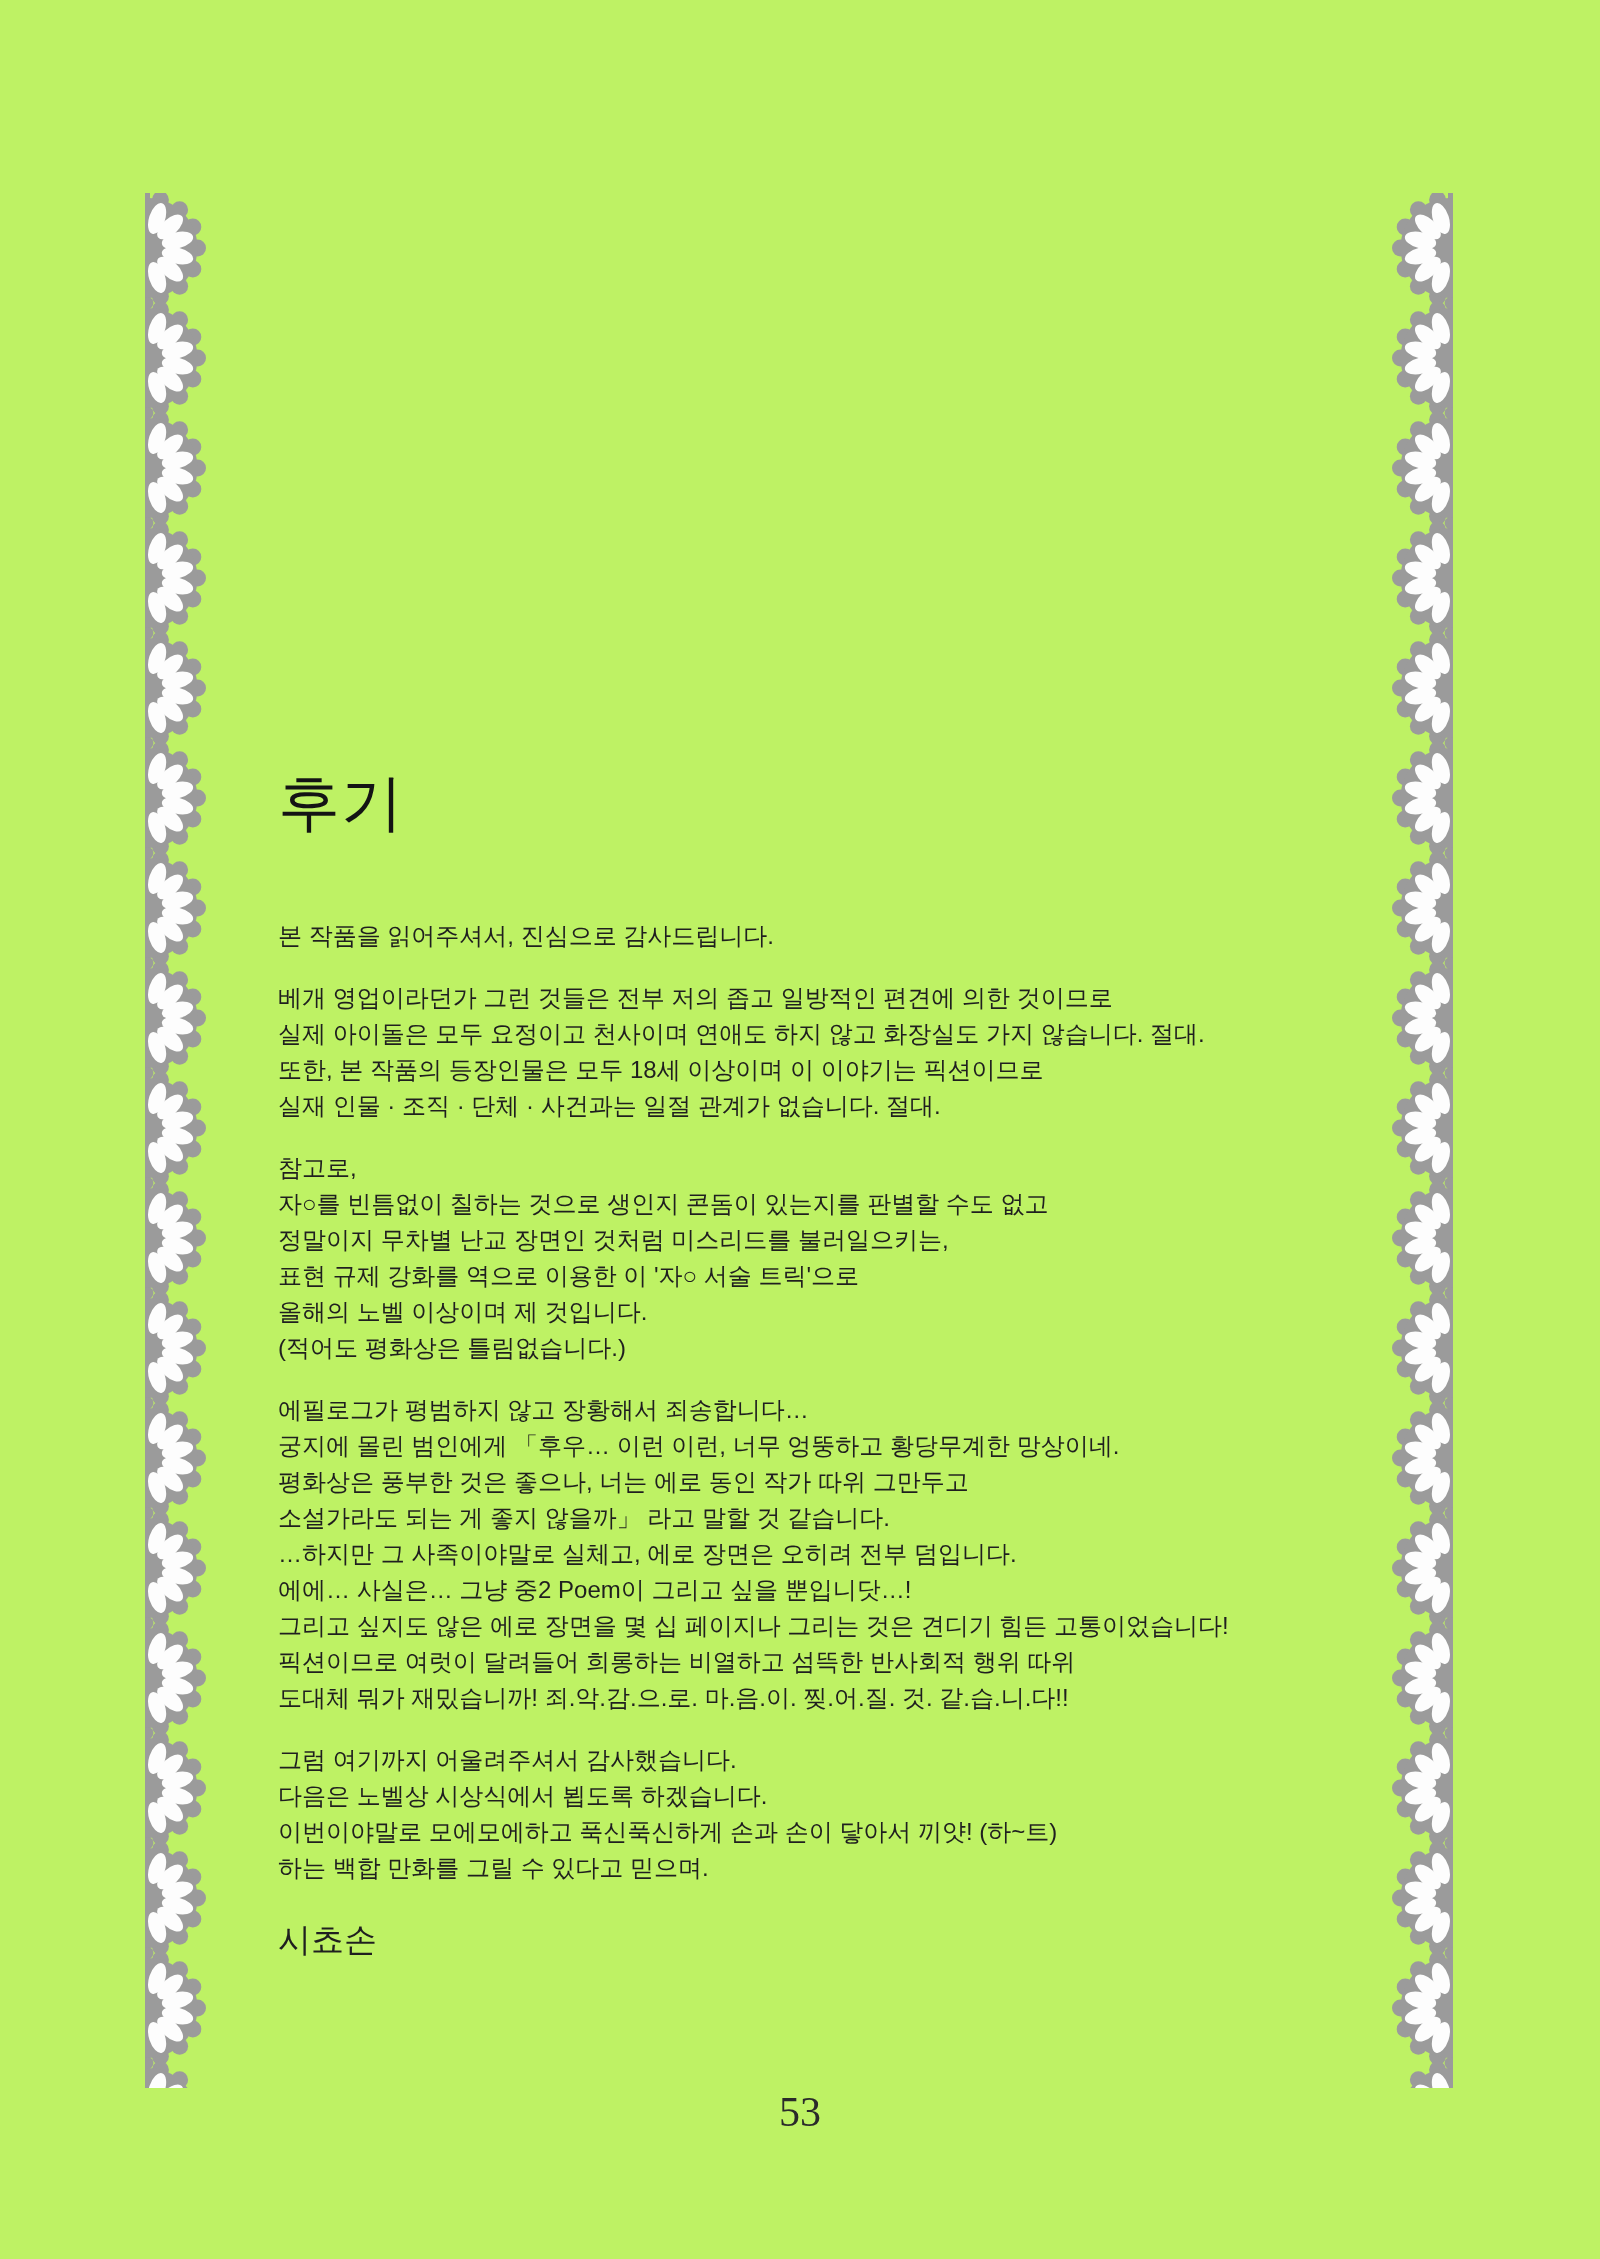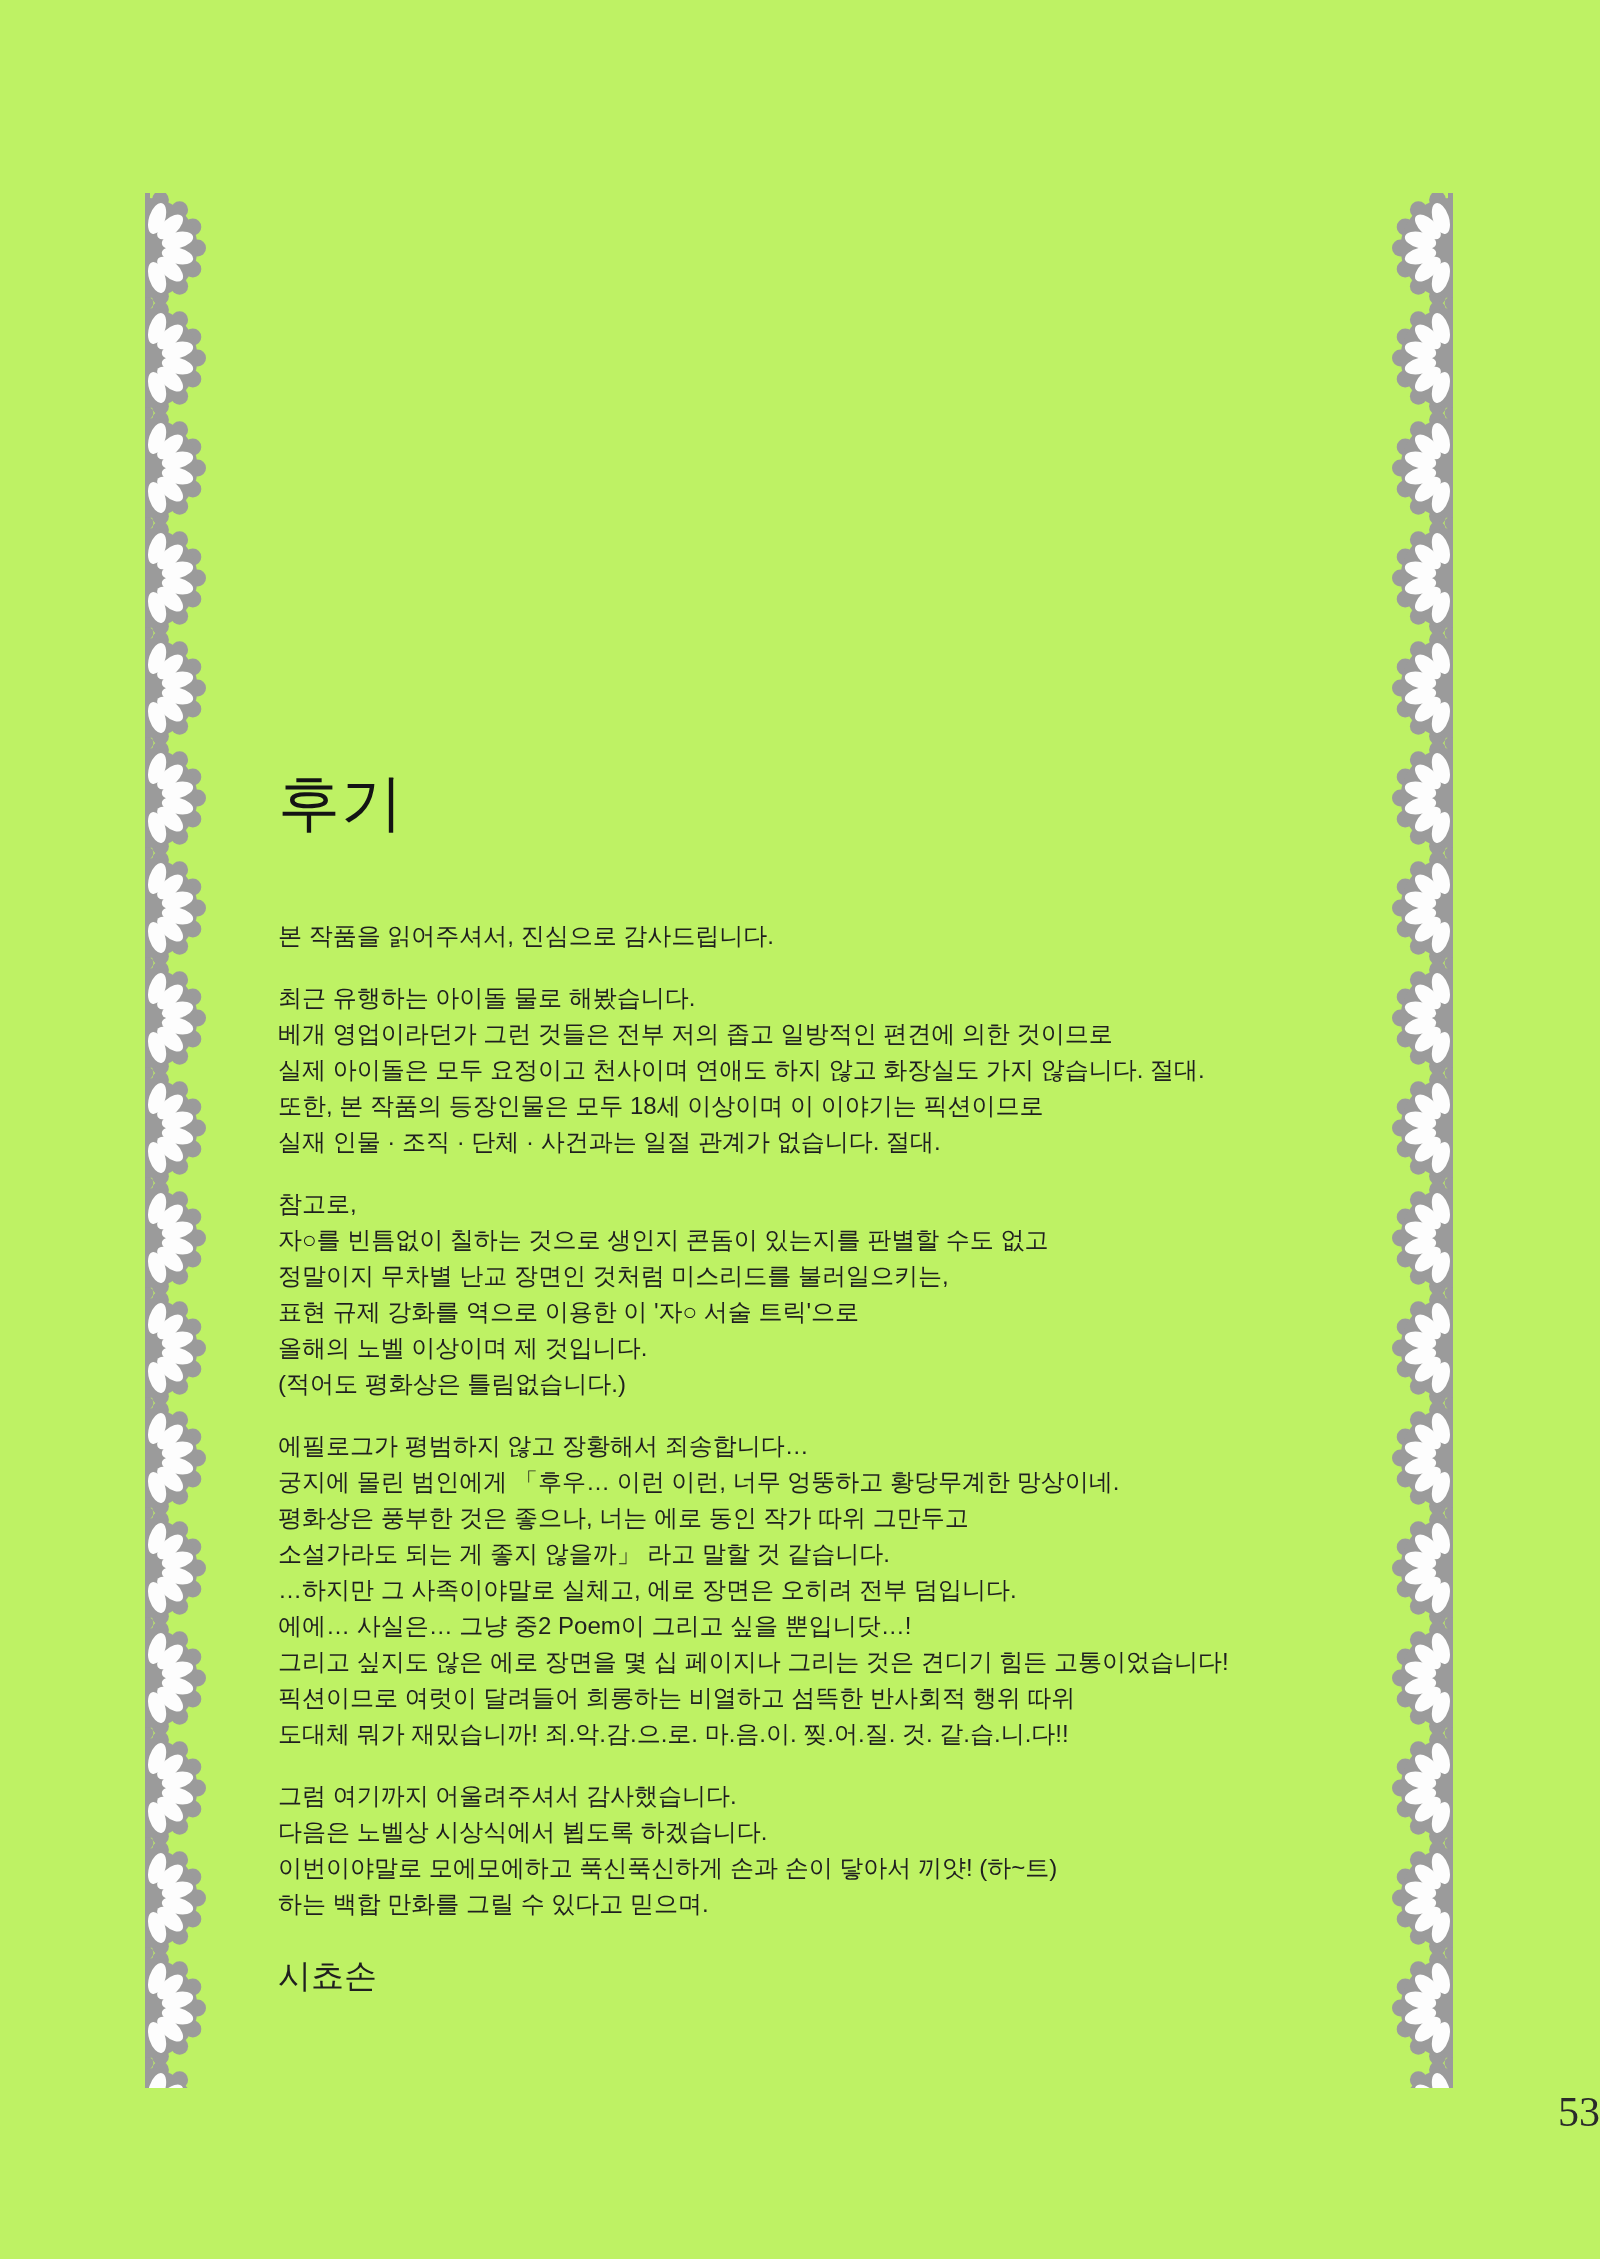--- a/index.html
+++ b/index.html
@@ -20,21 +20,21 @@
     margin:0 0 80px 0; color:#141414; letter-spacing:1px;
   }
   .paragraph { margin:0 0 26px 0; }
   .line { font-size:24px; line-height:36px; white-space:nowrap; }
   .signature {
     margin-top:36px; font-size:33px; line-height:36px;
     padding-right:153px;
   }
   .page-number {
     position:absolute; left:0; right:0; top:2088px;
-    text-align:right; font-size:42px; color:#2a2a2a;
+    text-align:center; font-size:42px; color:#2a2a2a;
     font-family:"Liberation Serif","DejaVu Serif",serif;
   }
 </style>
 </head>
 <body>
 
 <div class="page">
 
   <svg class="lace lace-left" width="70" height="1895" viewBox="0 0 70 1895">
     <defs>
@@ -827,21 +827,20 @@
       </g>
   </svg>
 
   <main class="content">
     <h1 class="title">후기</h1>
     <div id="paragraphs">
         <div class="paragraph">
           <div class="line">본 작품을 읽어주셔서, 진심으로 감사드립니다.</div>
         </div>
         <div class="paragraph">
-          <div class="line">최근 유행하는 아이돌 물로 해봤습니다.</div>
           <div class="line">베개 영업이라던가 그런 것들은 전부 저의 좁고 일방적인 편견에 의한 것이므로</div>
           <div class="line">실제 아이돌은 모두 요정이고 천사이며 연애도 하지 않고 화장실도 가지 않습니다. 절대.</div>
           <div class="line">또한, 본 작품의 등장인물은 모두 18세 이상이며 이 이야기는 픽션이므로</div>
           <div class="line">실재 인물 · 조직 · 단체 · 사건과는 일절 관계가 없습니다. 절대.</div>
         </div>
         <div class="paragraph">
           <div class="line">참고로,</div>
           <div class="line">자○를 빈틈없이 칠하는 것으로 생인지 콘돔이 있는지를 판별할 수도 없고</div>
           <div class="line">정말이지 무차별 난교 장면인 것처럼 미스리드를 불러일으키는,</div>
           <div class="line">표현 규제 강화를 역으로 이용한 이 '자○ 서술 트릭'으로</div>

